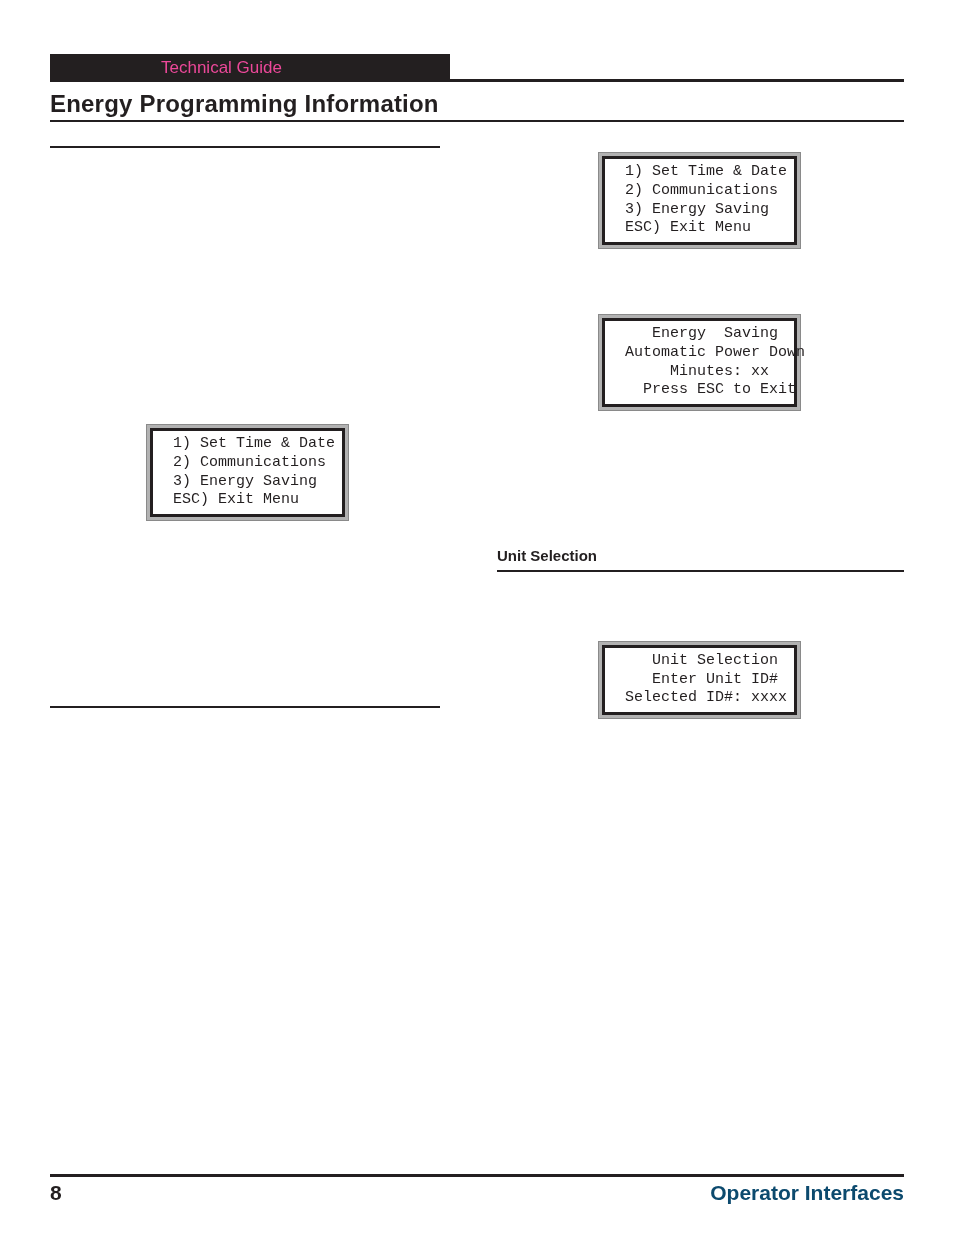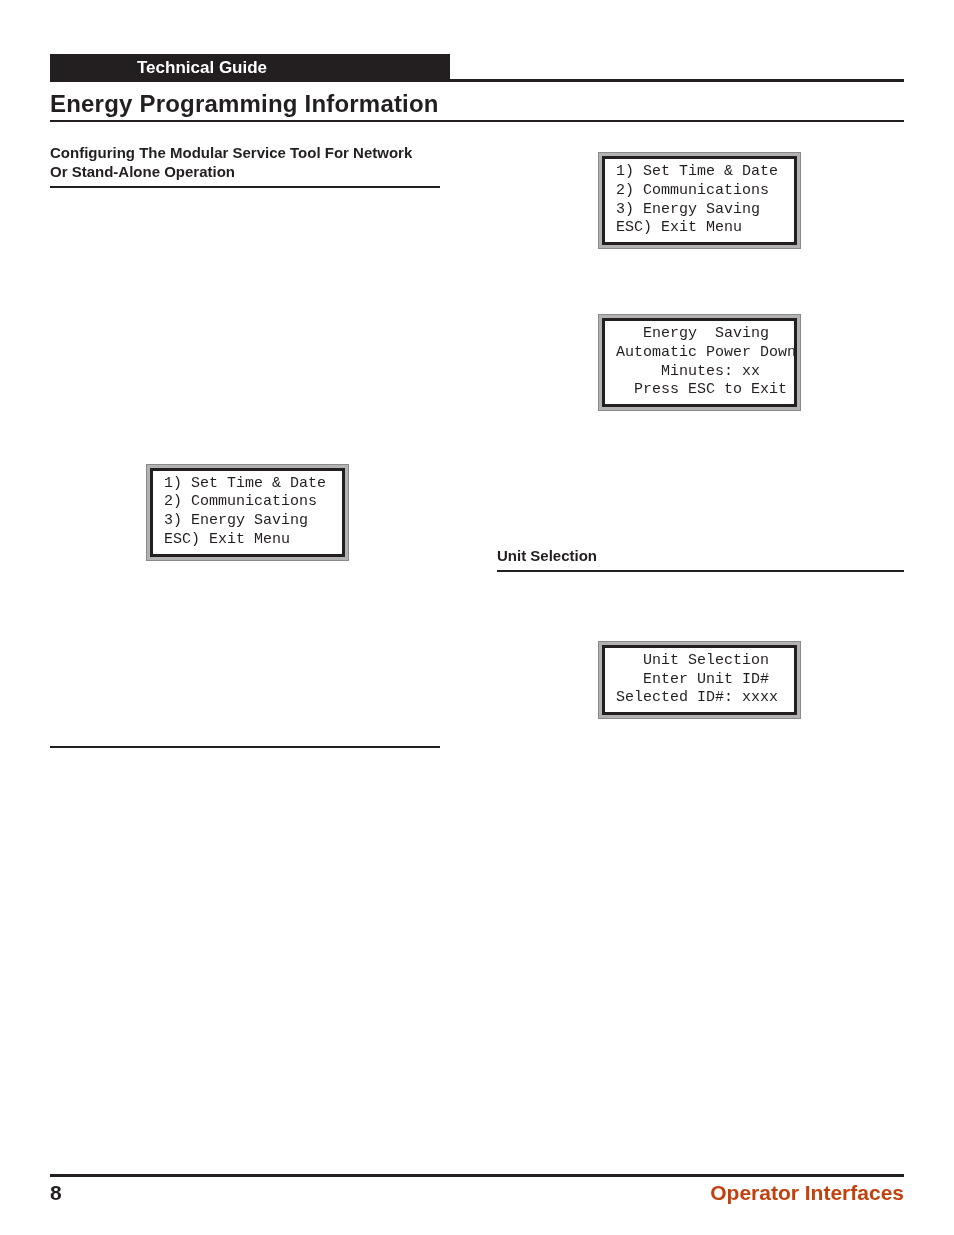--- a/index.html
+++ b/index.html
@@ -13,25 +13,25 @@
     padding: 54px 50px 40px 50px;
   }
   .header-band {
     height: 28px;
     background: #231f20;
     position: relative;
     margin-bottom: 0;
     width: 400px;
   }
   .header-band span {
-    color: #ffffff;
-    font-weight: 700;
+    color: #ec4899;
+    font-weight: 400;
     font-size: 17px;
     line-height: 28px;
-    padding-left: 87px;
+    padding-left: 111px;
   }
   .rule-thick-top {
     height: 3px;
     background: #231f20;
     margin-top: -3px;
     margin-bottom: 2px;
   }
   .main-title {
     font-size: 24px;
     font-weight: 800;
@@ -72,21 +72,21 @@
     width: 100%;
     margin-top: 2px;
   }
   .lcd {
     background: #fff;
     border: 3px solid #231f20;
     box-shadow: 0 0 0 3px #b2b2b2, 0 0 0 4px #8a8a8a;
     font-family: "Courier New", Courier, monospace;
     font-size: 15px;
     line-height: 1.25;
-    padding: 4px 11px;
+    padding: 4px 20px;
     white-space: pre;
   }
   .lcd-wrap-left {
     margin-left: 100px;
     width: 195px;
   }
   .lcd-wrap-right {
     margin-left: 105px;
     width: 195px;
   }
@@ -99,37 +99,36 @@
   .spacer-12 { height: 12px; }
   .footer {
     position: absolute;
     bottom: 30px;
     left: 50px;
     right: 50px;
   }
   .footer-rule { height: 3px; background: #231f20; margin-bottom: 4px; }
   .footer-line { display: flex; justify-content: space-between; align-items: baseline; }
   .page-num { font-size: 21px; font-weight: 800; }
-  .footer-label { font-size: 21px; font-weight: 800; color: #c2410c; }
+  .footer-label { font-size: 21px; font-weight: 800; color: #0c4a6e; }
 </style>
 </head>
 <body>
 
 <div class="header-band">
   <span>Technical Guide</span>
 </div>
 <div class="rule-thick-top"></div>
 
 <h1 class="main-title">Energy Programming Information</h1>
 <div class="rule-under-title"></div>
 
 <div class="columns">
 
   <div class="col-left">
-    <div class="sub-heading">Configuring The Modular Service Tool For Network Or Stand-Alone Operation</div>
     <div class="sub-rule"></div>
 
     <div class="spacer-280"></div>
 
     <div class="lcd-wrap-left">
       <div class="lcd">1) Set Time &amp; Date
 2) Communications
 3) Energy Saving
 ESC) Exit Menu</div>
     </div>

